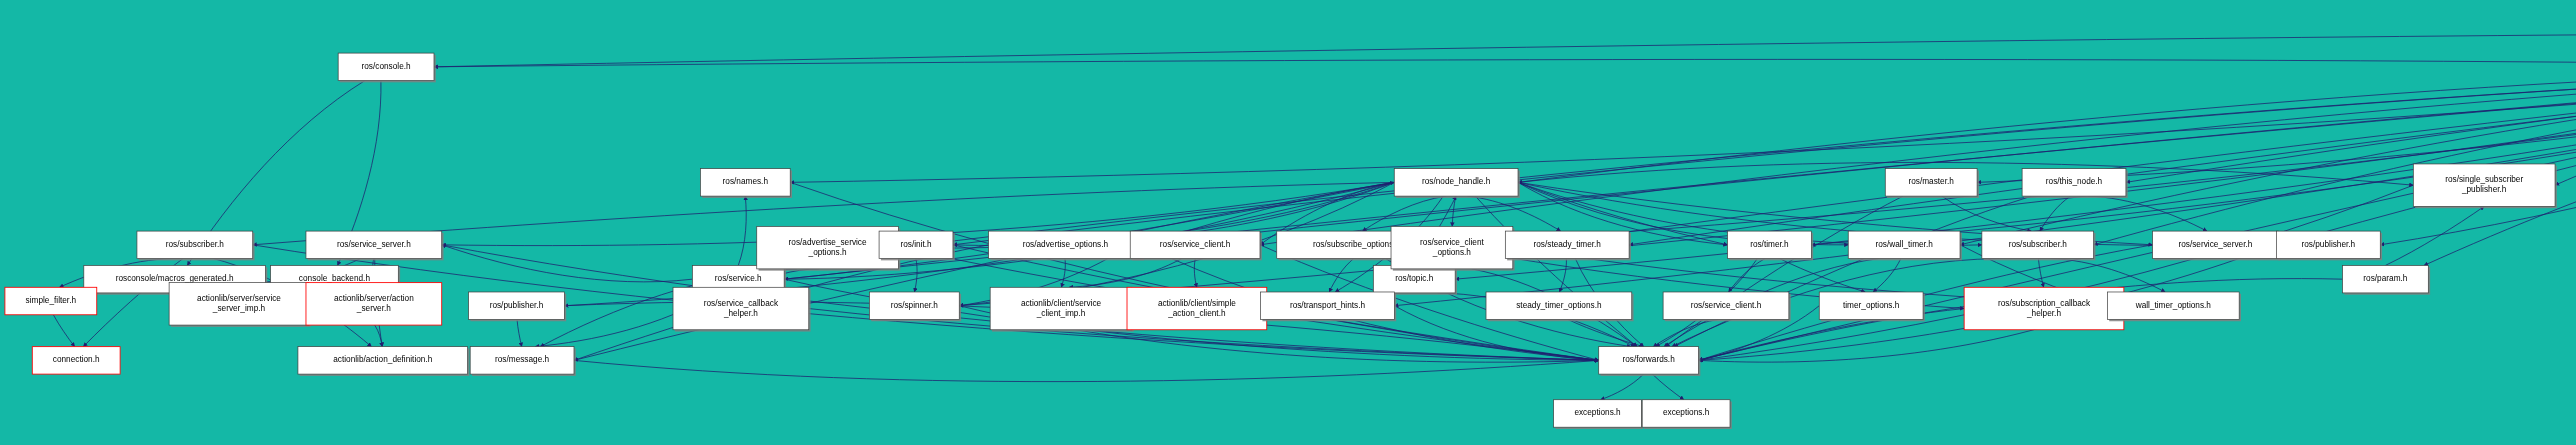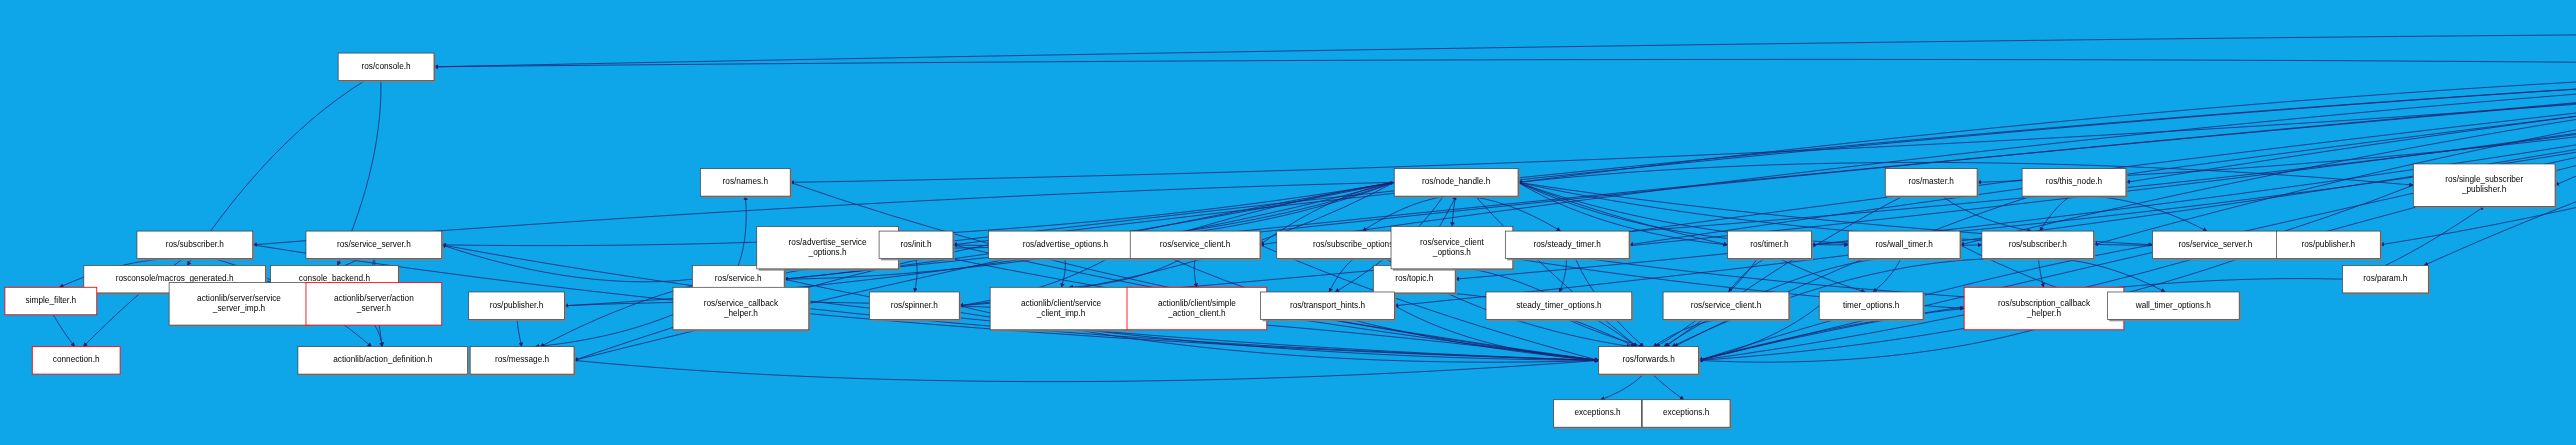--- a/index.html
+++ b/index.html
@@ -1,17 +1,17 @@
 <!DOCTYPE html>
 <html style="font-size:11.5px"><head>
 <meta charset="utf-8">
 <style>
   html,body{margin:0;padding:0;background:#ffffff;}
   body{font-family:"Liberation Sans",sans-serif;}
-  #graph-wrap{position:relative;width:2576px;height:445px;background:#0ea5e9;overflow:hidden;}
+  #graph-wrap{position:relative;width:2576px;height:445px;background:#14b8a6;overflow:hidden;}
   svg{display:block;}
   .node-box{fill:#ffffff;stroke:#404040;stroke-width:1;}
   .node-box.root{fill:#bfbfbf;stroke:#404040;stroke-width:1.2;}
   .node-box.red{fill:#ffffff;stroke:#ff0000;stroke-width:1.2;}
   .node-box.faint{fill:#ffffff;stroke:#bdbdbd;stroke-width:1;}
   .node-label{font-family:"Liberation Sans",sans-serif;font-size:11.5px;fill:#000000;
               text-anchor:middle;dominant-baseline:middle;white-space:pre;}
   .edge{fill:none;stroke:#1f1f6e;stroke-width:1.05;}
   .arrow-head{fill:#1f1f6e;stroke:none;}
   .shadow{fill:#808080;stroke:none;opacity:.85;}

